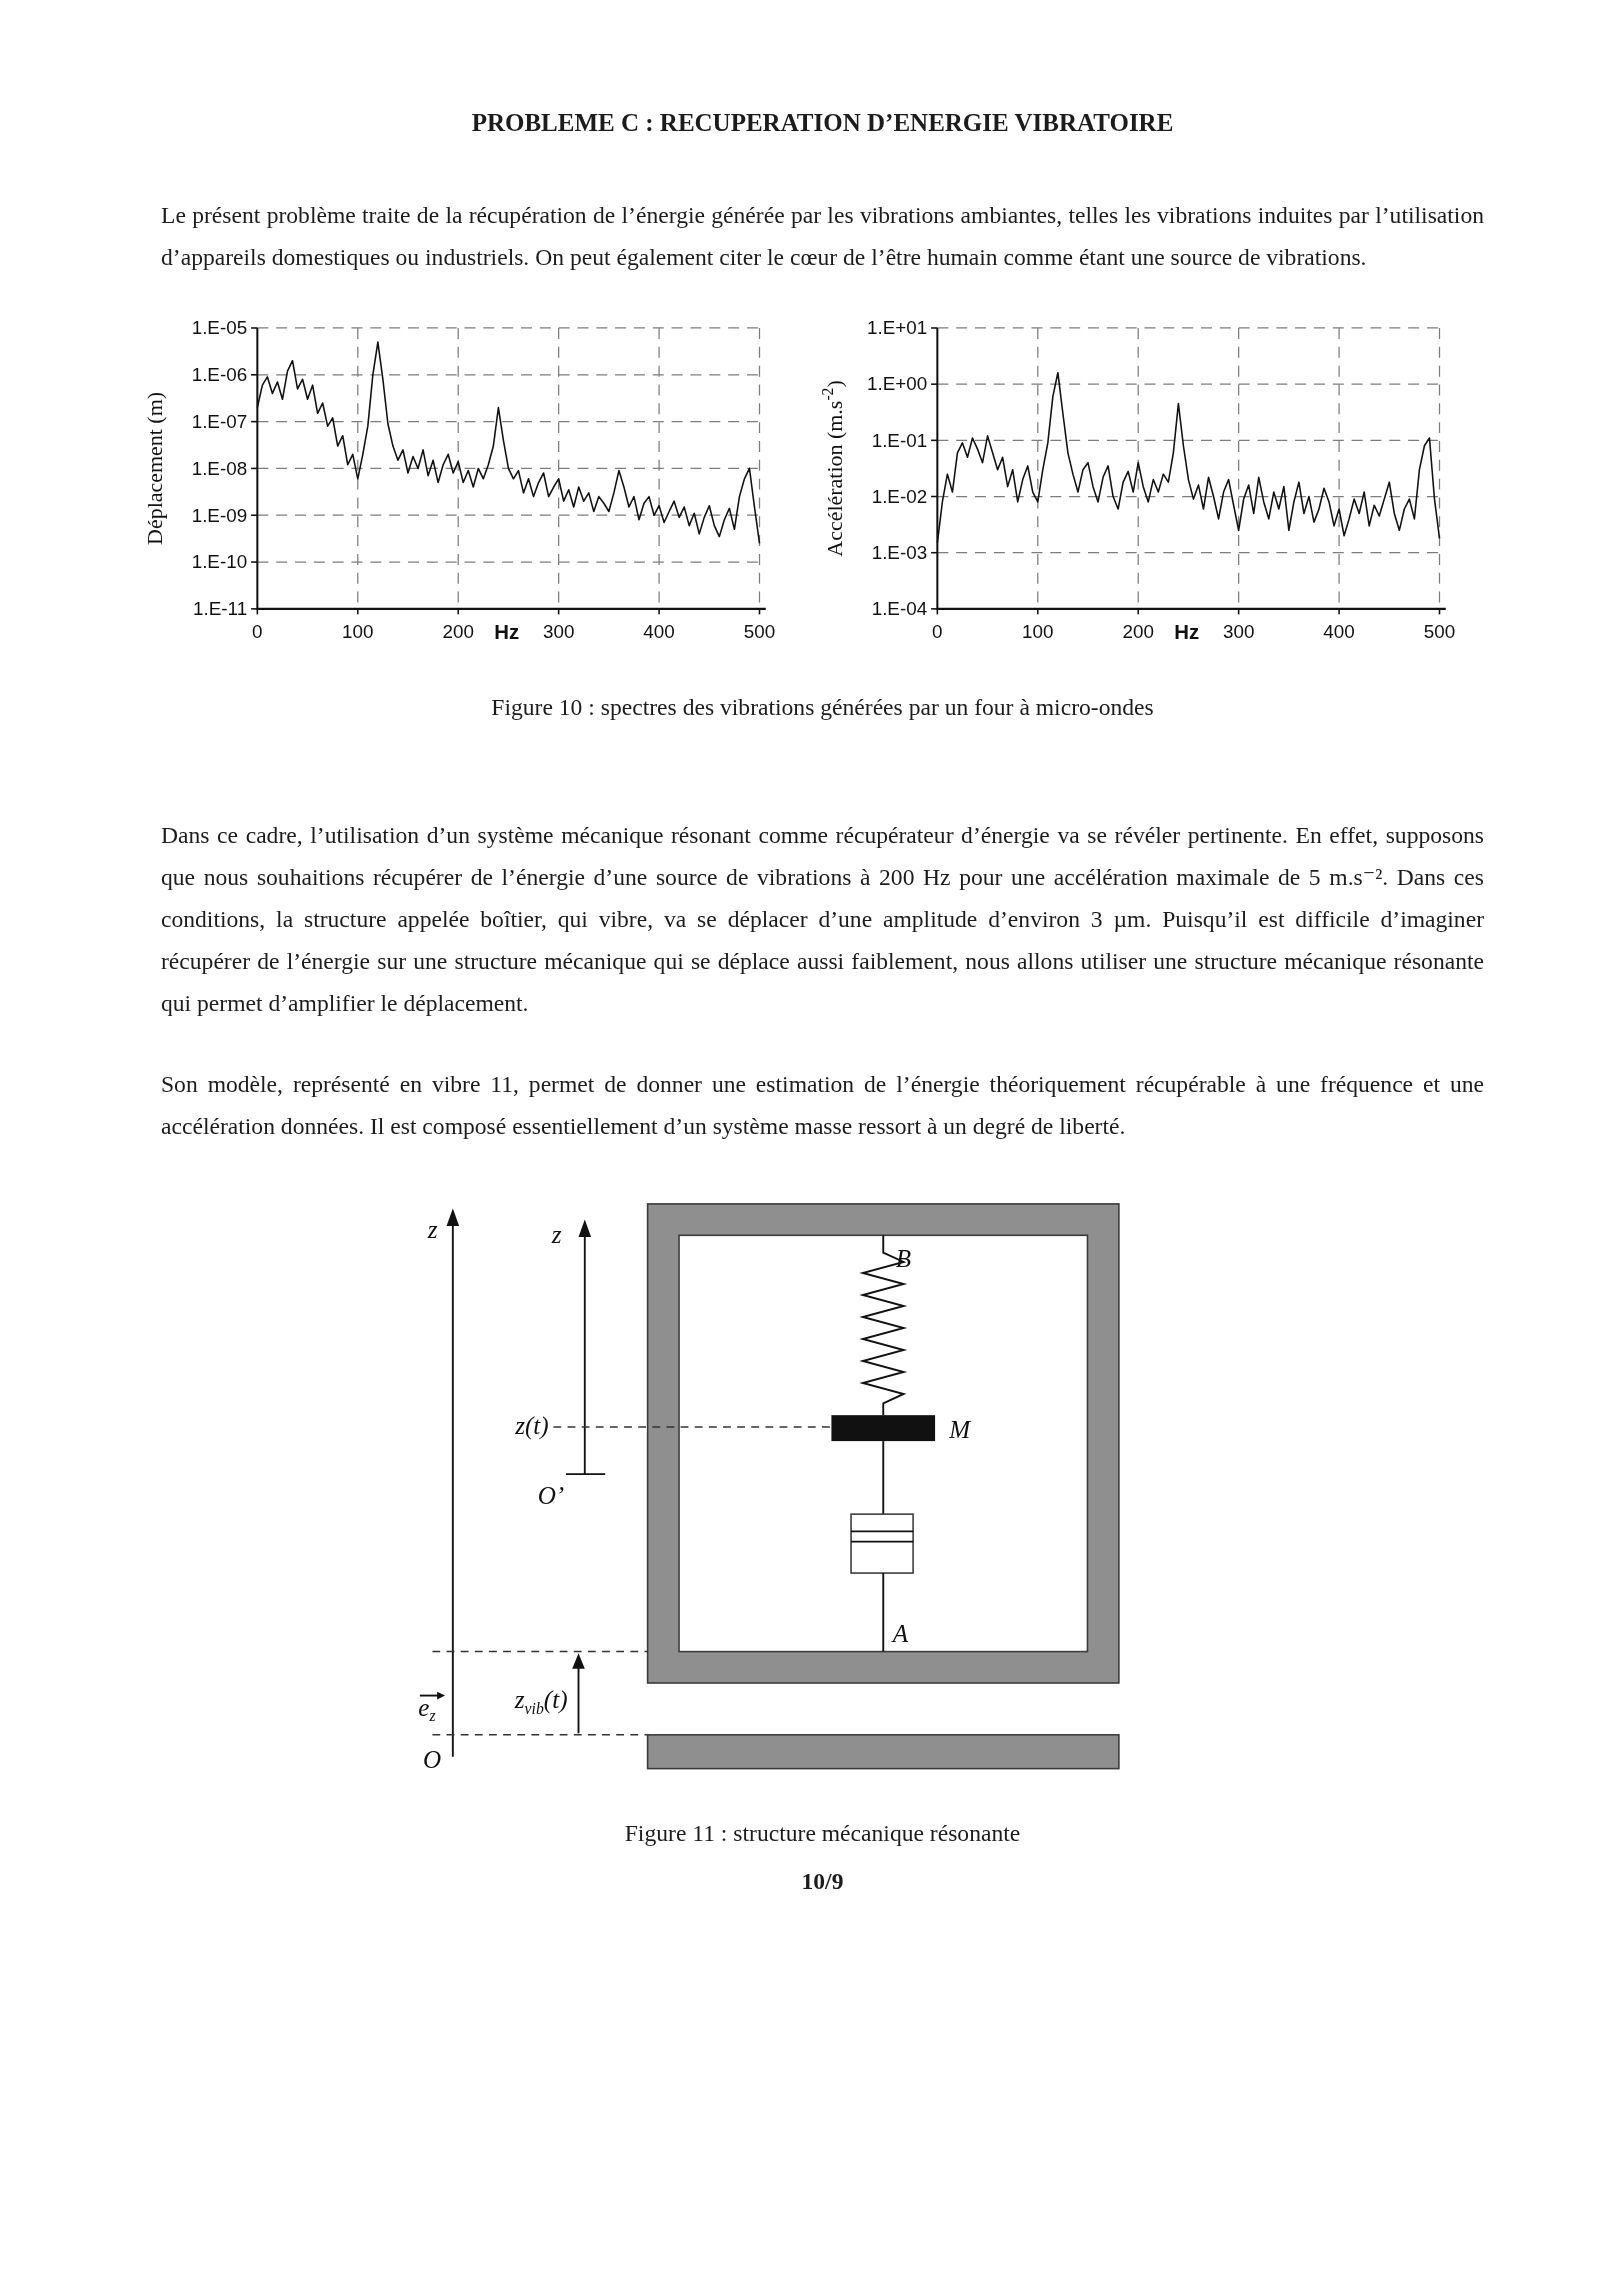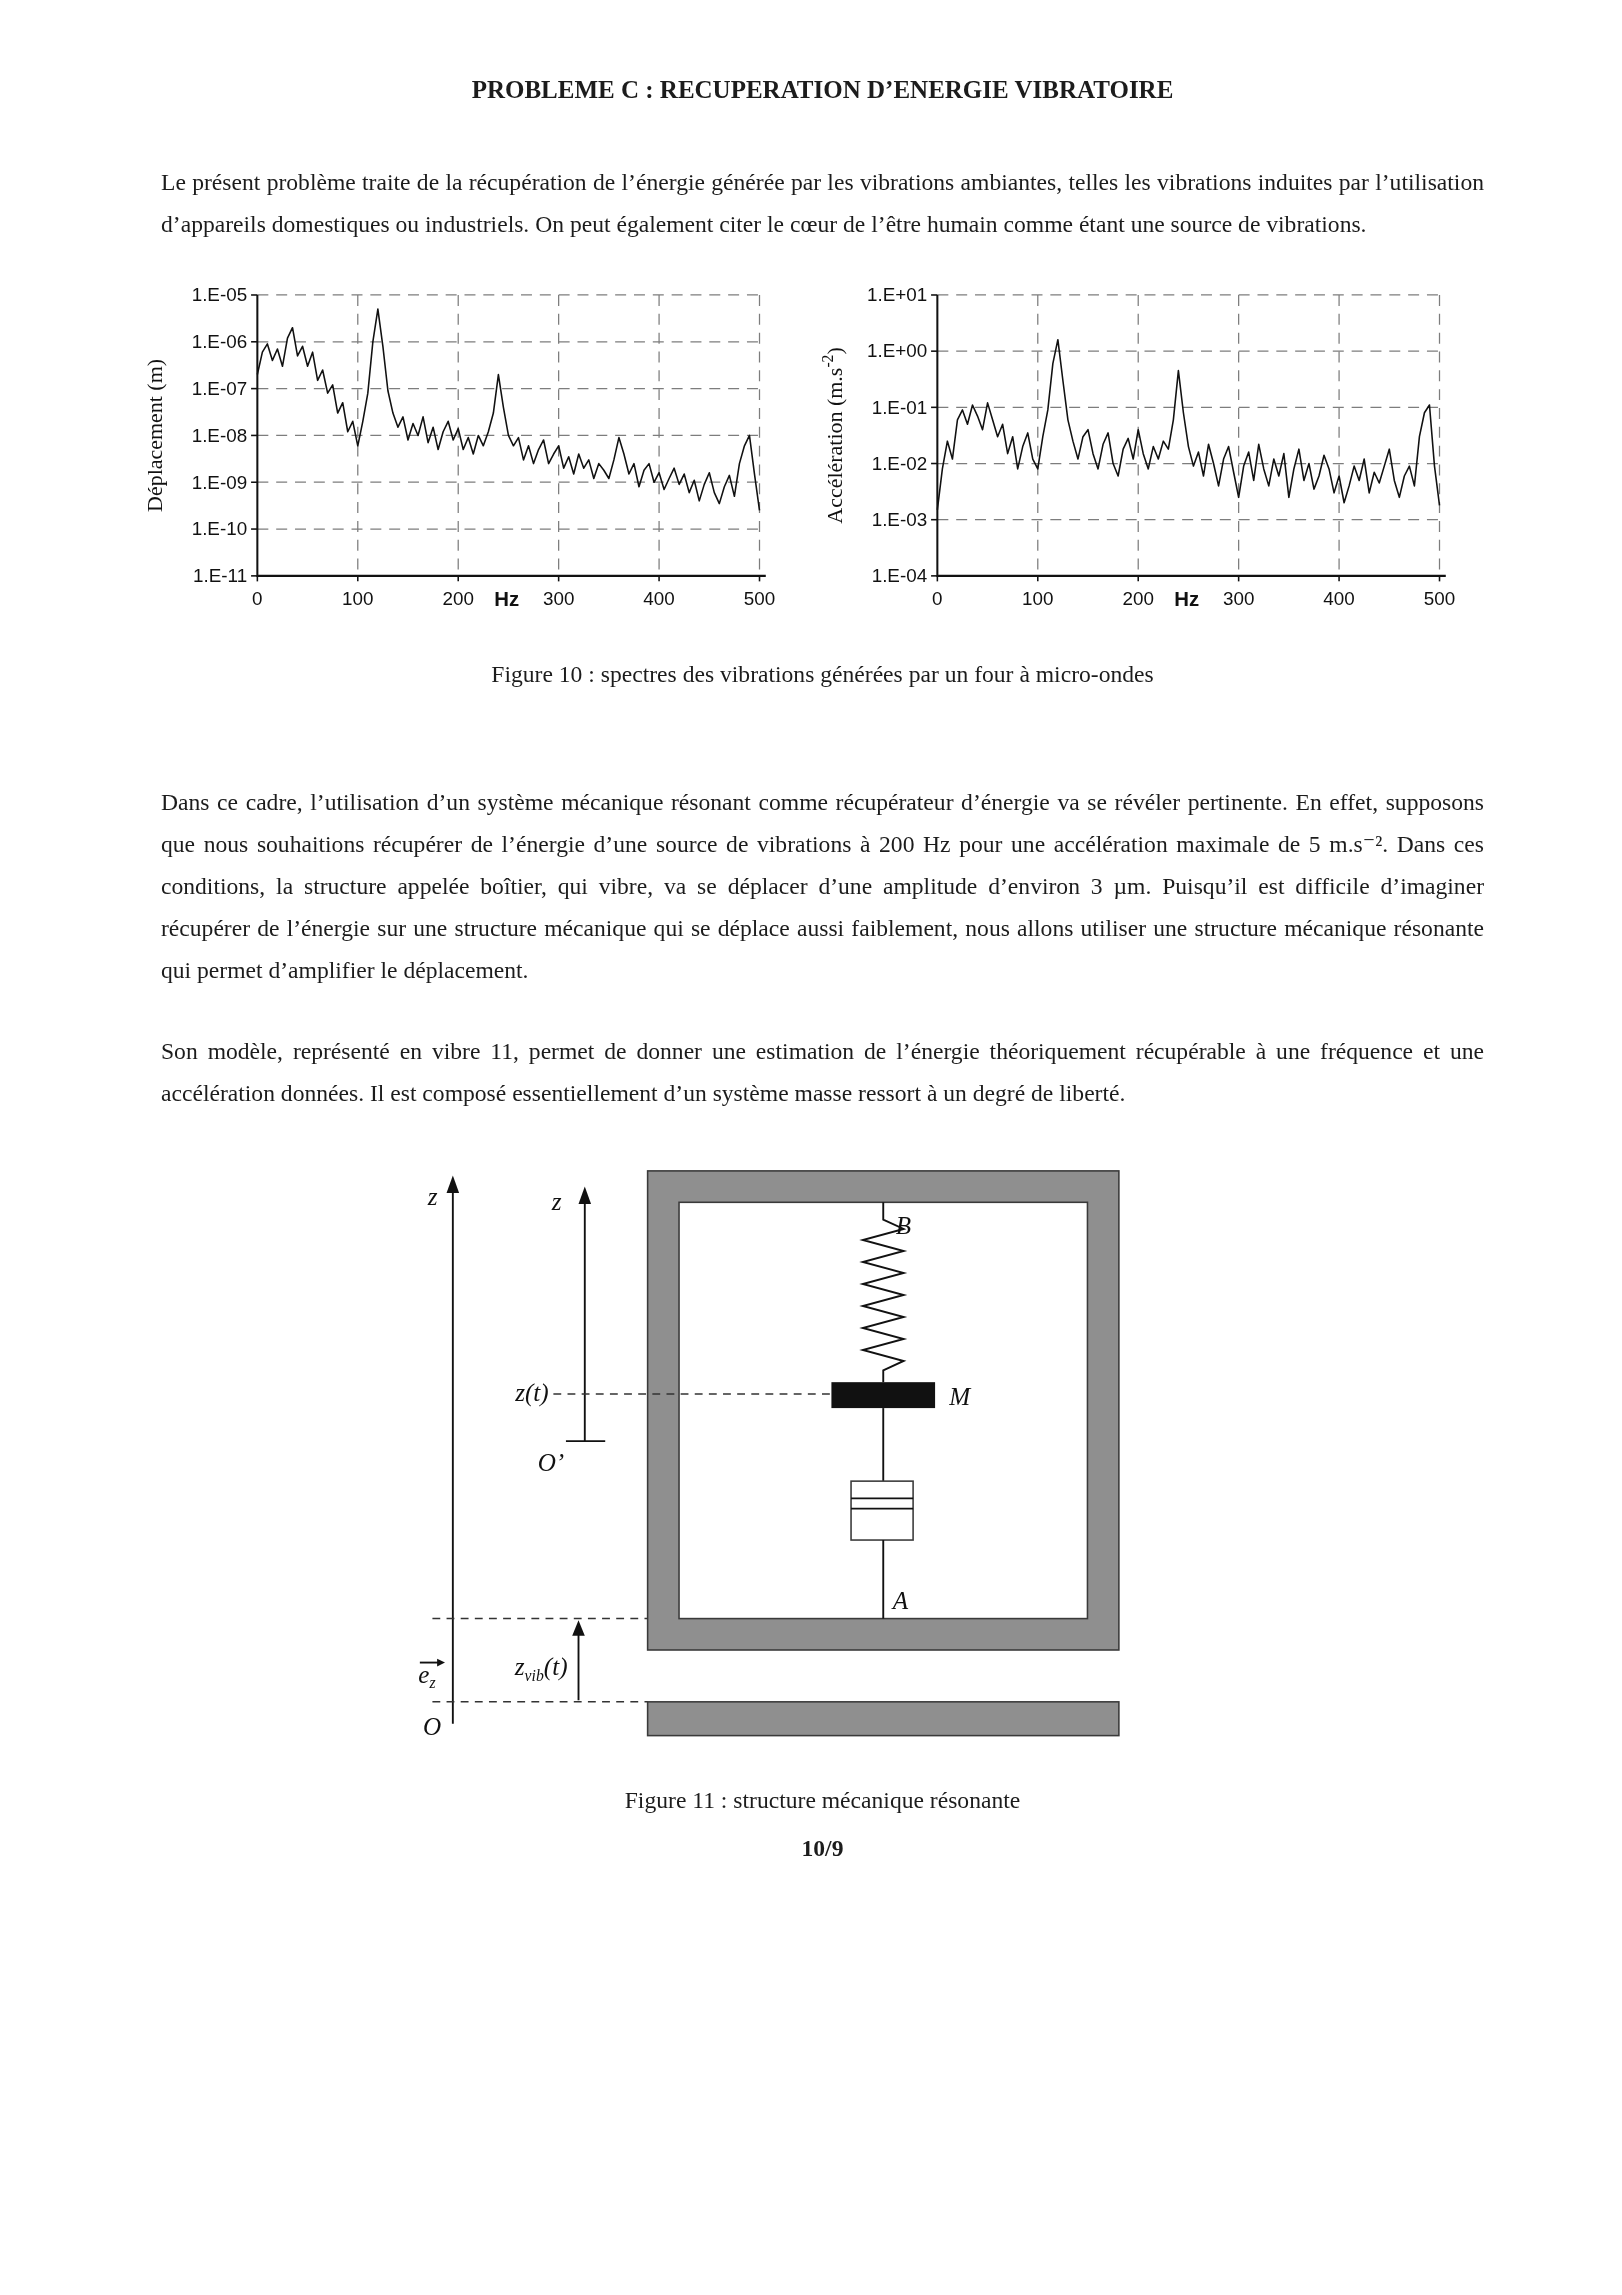--- a/index.html
+++ b/index.html
@@ -1,18 +1,18 @@
 <!DOCTYPE html>
 <html style="font-size:12.6px"><head>
 <meta charset="utf-8">
 <style>
   html,body{margin:0;padding:0;background:#ffffff;}
   .page{
     width:1623px;height:2295px;background:#ffffff;box-sizing:border-box;
-    padding:76px 139px 0 161px;
+    padding:109px 139px 0 161px;
     font-family:"Liberation Serif","DejaVu Serif",serif;color:#1c1c1c;
     position:relative;overflow:hidden;
   }
   .title{text-align:center;font-weight:bold;font-size:25px;margin:0 0 57px 0;}
   p.body{font-size:23.6px;line-height:42px;text-align:justify;margin:0 0 39px 0;}
   p.body.tight{margin-bottom:47px;}
   .charts-row{display:flex;gap:44px;margin-left:-19.6px;margin-top:20px;}
   .fig-caption{text-align:center;font-size:23.6px;margin:20.4px 0 0 0;}
   .fig10-caption{margin-bottom:93px;}
   .fig11-wrap{margin-top:49px;margin-left:251px;}

